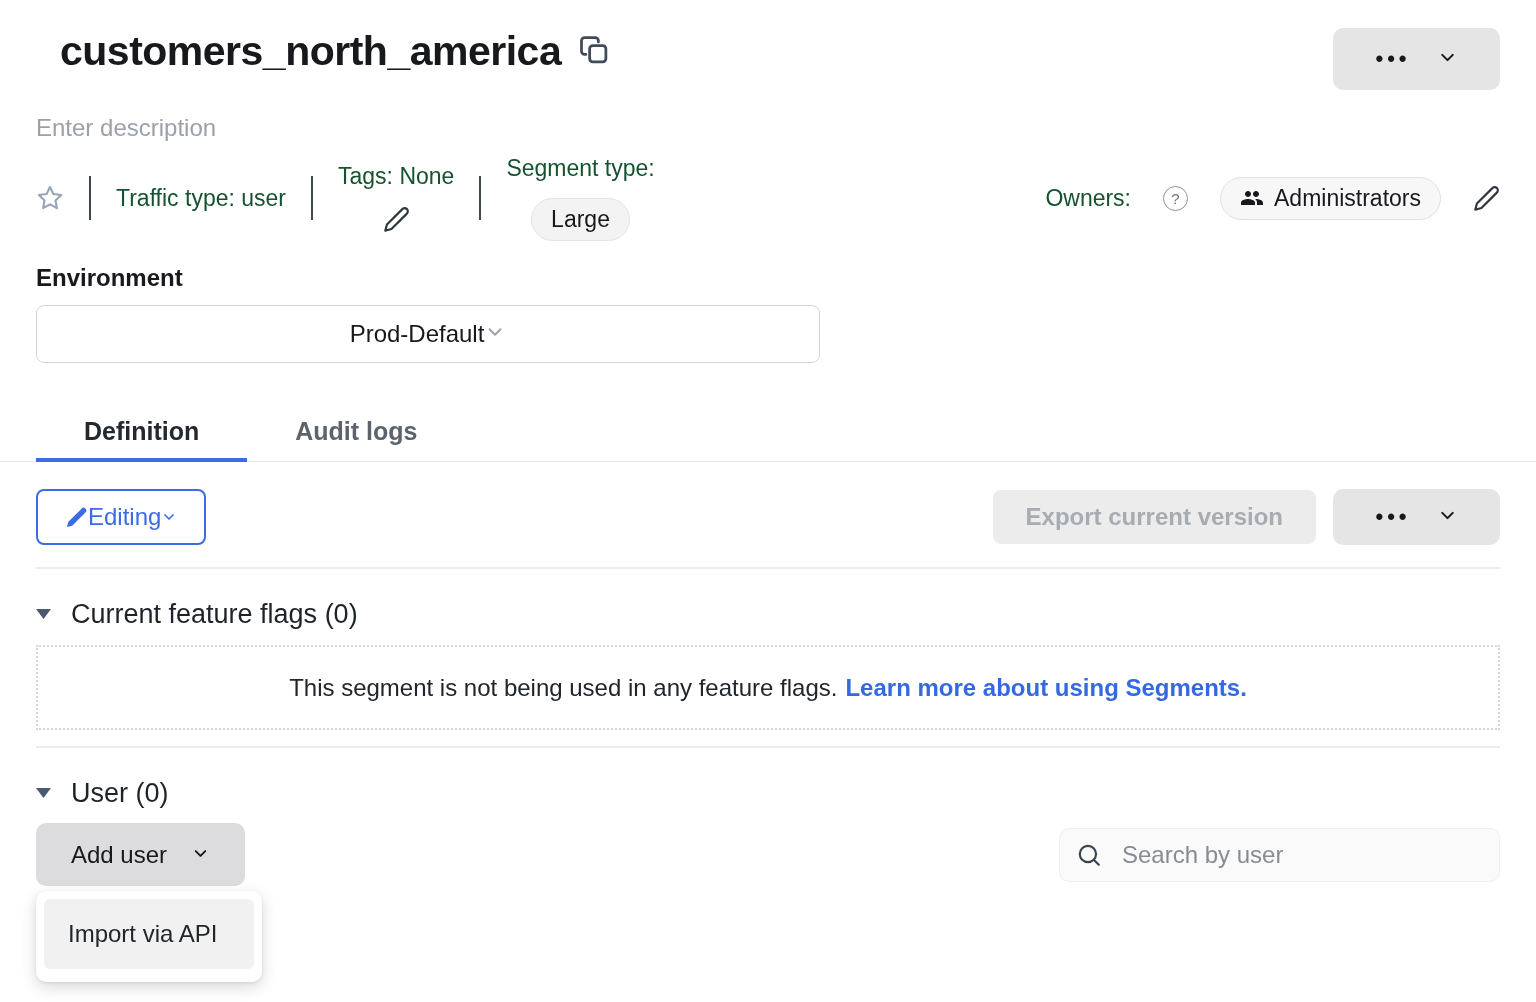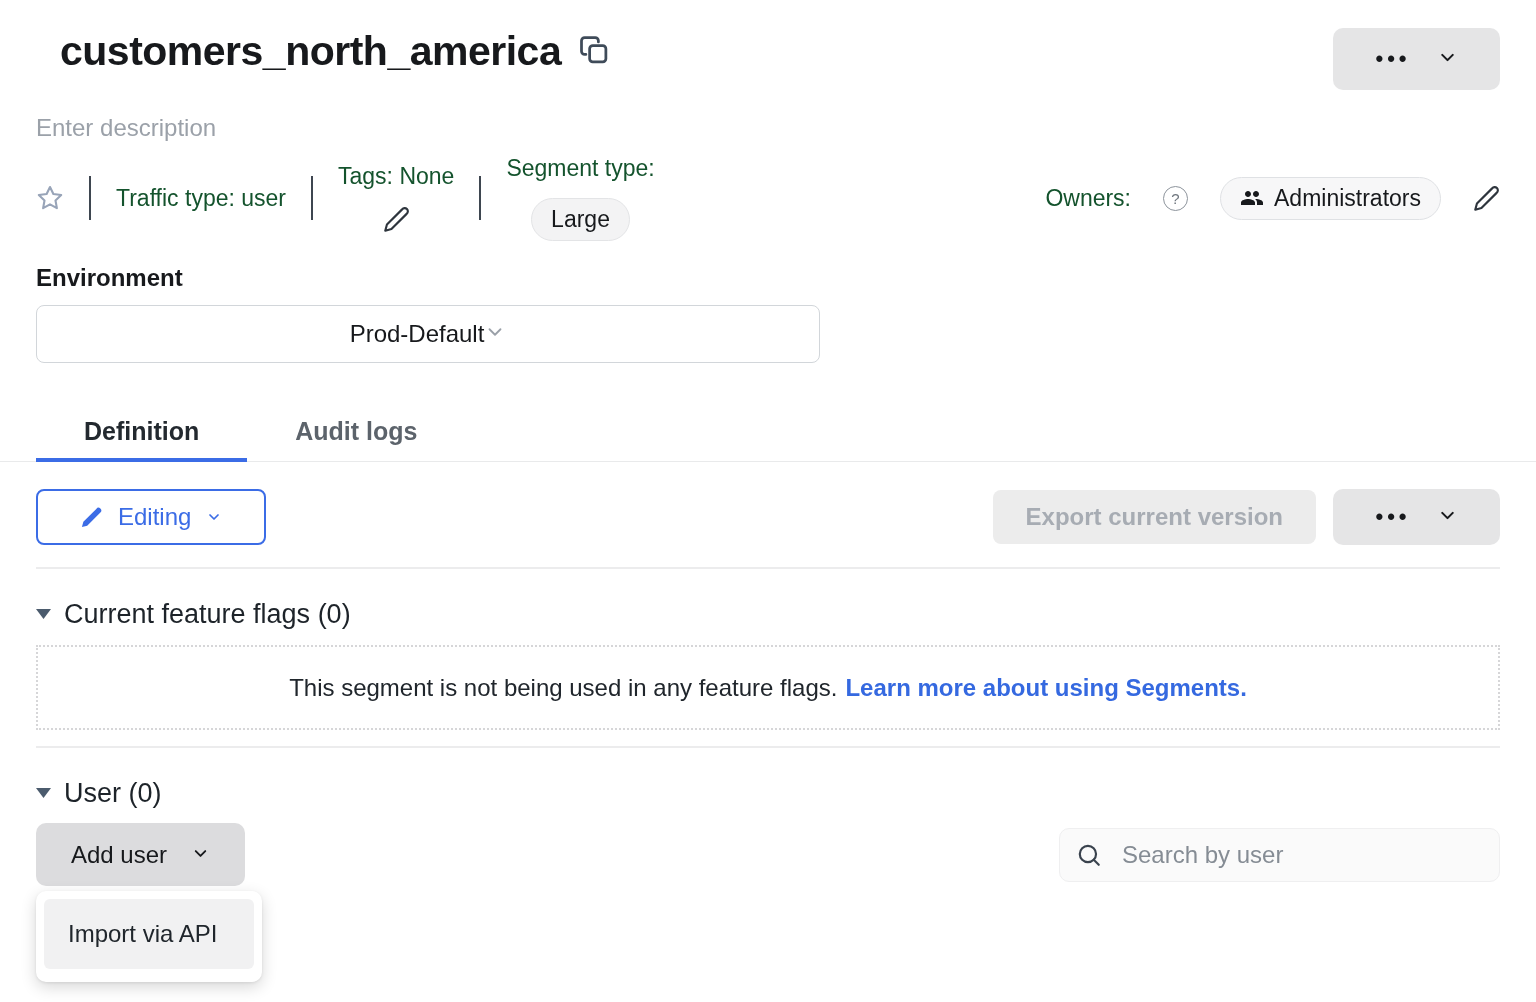--- a/index.html
+++ b/index.html
@@ -67,36 +67,36 @@
           border-bottom:1px solid #e9eaeb; }
   .tab { position:relative; height:60px; padding:0 48px; display:flex; align-items:center;
          font-size:25px; color:#5c636b; font-weight:600; cursor:pointer; }
   .tab.active { color:#23292f; font-weight:700; }
   .tab.active .tab-underline {
     position:absolute; left:0; right:0; bottom:-1px; height:4px; background:#3b6ce6; }
 
   
   .toolbar { margin-top:27px; display:flex; align-items:center; }
   .editing-btn {
-    display:flex; align-items:center; gap:15px; height:56px; padding:0 42px;
+    display:flex; align-items:center; height:56px; padding:0 27px;
     border:2px solid #3b6ce6; border-radius:8px; background:#fff; cursor:pointer;
     color:#3b6ce6; font-size:24px;
   }
   .editing-btn .pencil-fill svg { width:23px; height:23px; fill:#3b6ce6; display:block; }
   .editing-btn .chev svg { width:16px; height:16px; stroke:#3b6ce6; stroke-width:2.6; fill:none;
                            stroke-linecap:round; stroke-linejoin:round; }
   .toolbar-right { margin-left:auto; display:flex; align-items:center; gap:17px; }
   .export-btn { height:54px; padding:0 33px; background:#ececec; color:#a7acb3;
                 border:none; border-radius:8px; font-size:24px; font-weight:700; cursor:default; }
   .more-btn.toolbar-more { width:167px; height:56px; }
 
   .hdiv { height:2px; background:#ececed; margin-top:22px; }
 
   
-  .section-head { margin-top:30px; display:flex; align-items:center; gap:13px; cursor:pointer; }
+  .section-head { margin-top:30px; display:flex; align-items:center; gap:20px; cursor:pointer; }
   .section-head svg { width:15px; height:11px; fill:#4b5b6d; display:block; }
   .section-title { font-size:27px; color:#1d2329; font-weight:500; }
 
   .dotted-box { margin-top:15px; height:85px; border:2px dotted #d6d6d8;
                 display:flex; align-items:center; justify-content:center; gap:8px; }
   .empty-text { font-size:24px; color:#20262c; }
   .empty-link { font-size:24px; color:#3569e0; font-weight:700; cursor:pointer; }
 
   
   .user-row { margin-top:14px; display:flex; align-items:center; justify-content:space-between; }

